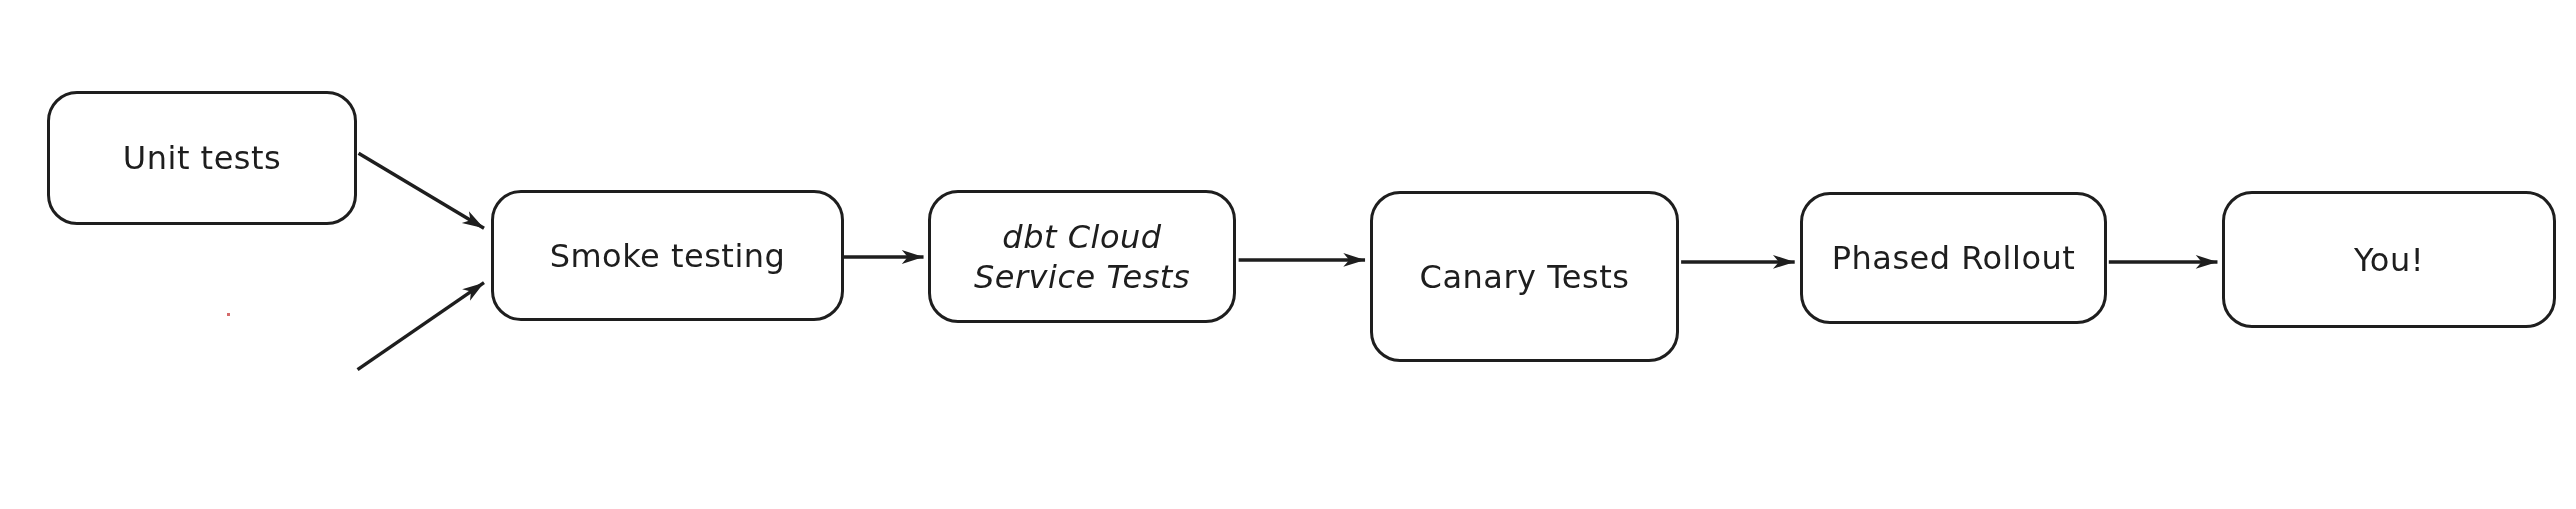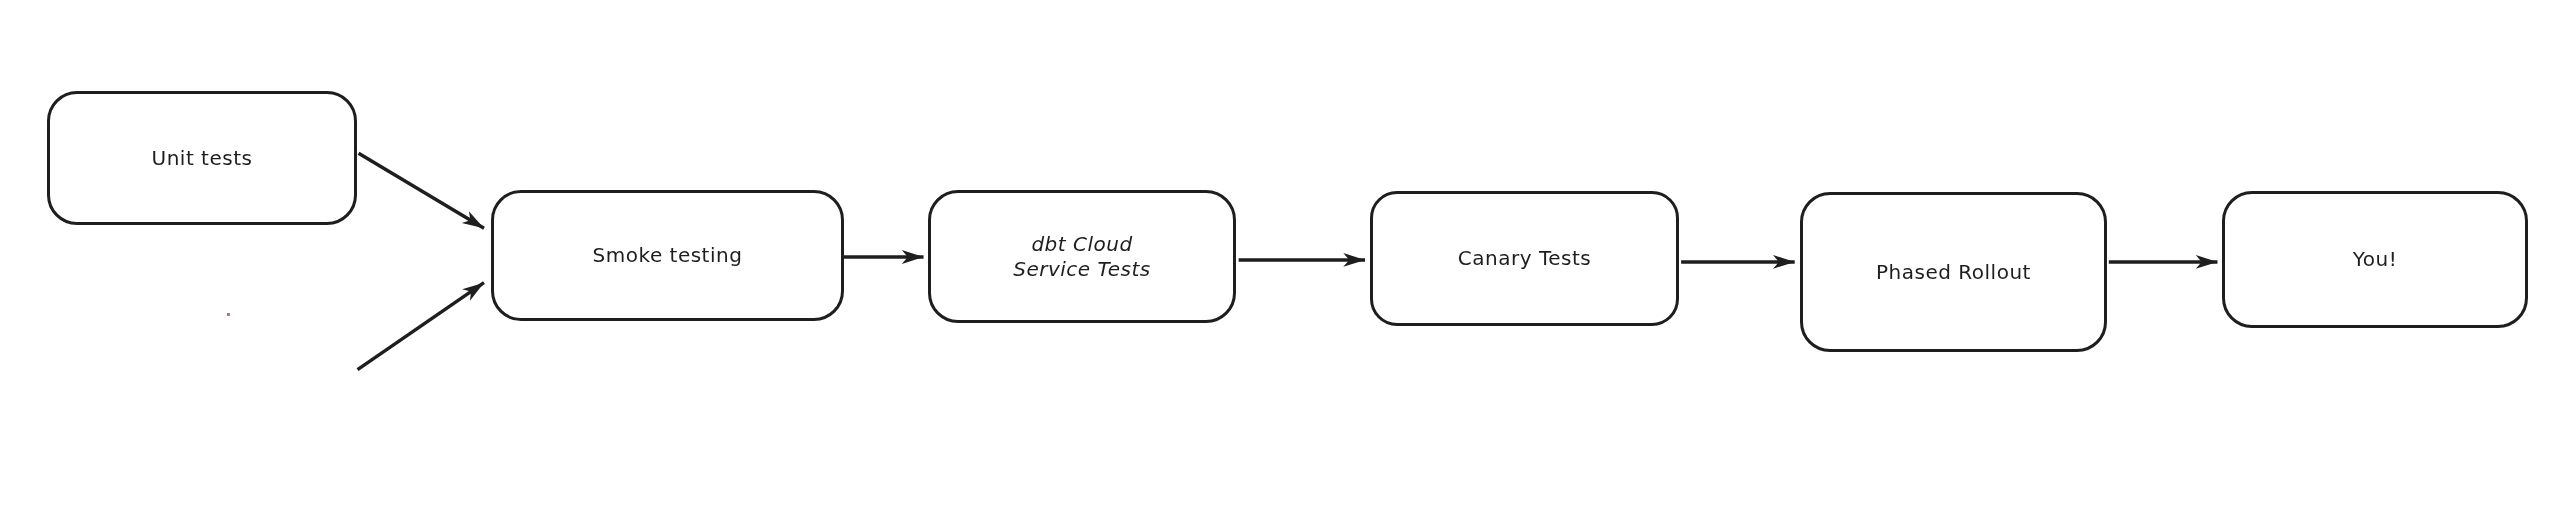--- a/index.html
+++ b/index.html
@@ -27,32 +27,32 @@
   .node {
     position: absolute;
     box-sizing: border-box;
     border: 3.5px solid #1e1e1e;
     border-radius: 30px;
     background: #ffffff;
     display: flex;
     align-items: center;
     justify-content: center;
     text-align: center;
-    font-size: 20px;
+    font-size: 32px;
     line-height: 1.25;
     white-space: pre-line;
     letter-spacing: 0.5px;
   }
   .node-unit          { left: 47px;   top: 91px;  width: 310px; height: 134px; }
   .node-functional    { left: 47px;   top: 299px; width: 309px; height: 132px; }
   .node-smoke         { left: 491px;  top: 190px; width: 353px; height: 131px; }
   .node-dbt           { left: 928px;  top: 190px; width: 308px; height: 133px; font-style: italic; }
-  .node-canary        { left: 1370px; top: 191px; width: 309px; height: 135px; border-radius: 27px; }
-  .node-phased        { left: 1800px; top: 192px; width: 307px; height: 160px; }
-  .node-you           { left: 2222px; top: 191px; width: 306px; height: 137px; }
+  .node-canary        { left: 1370px; top: 191px; width: 309px; height: 171px; }
+  .node-phased        { left: 1800px; top: 192px; width: 307px; height: 132px; }
+  .node-you           { left: 2222px; top: 191px; width: 334px; height: 137px; }
   .red-dot {
     position: absolute;
     left: 227px;
     top: 313px;
     width: 3px;
     height: 3px;
     background: #d46a6a;
   }
 </style>
 </head>

